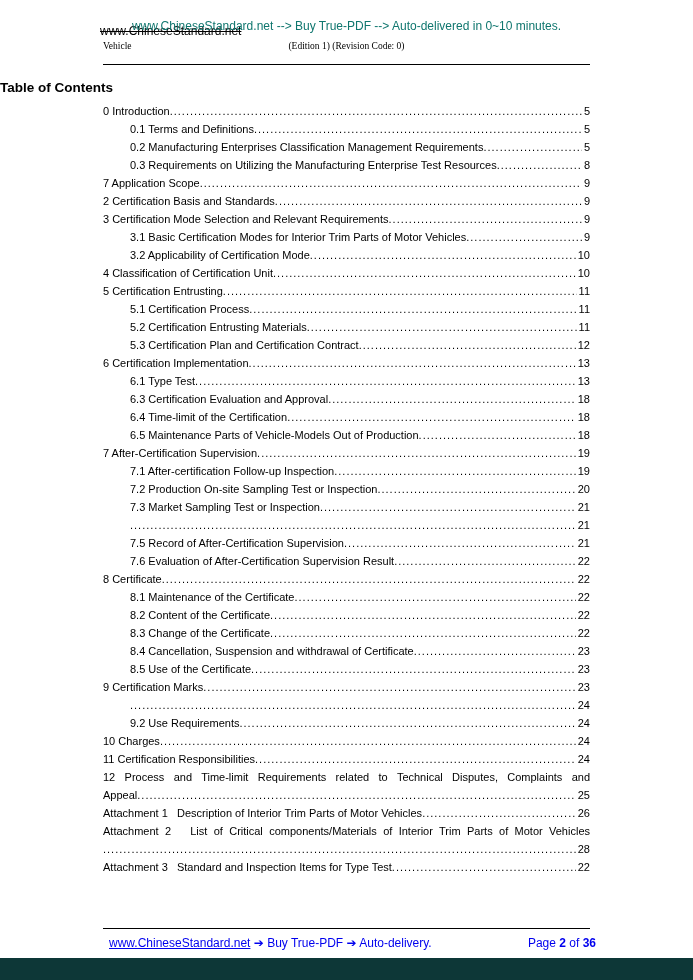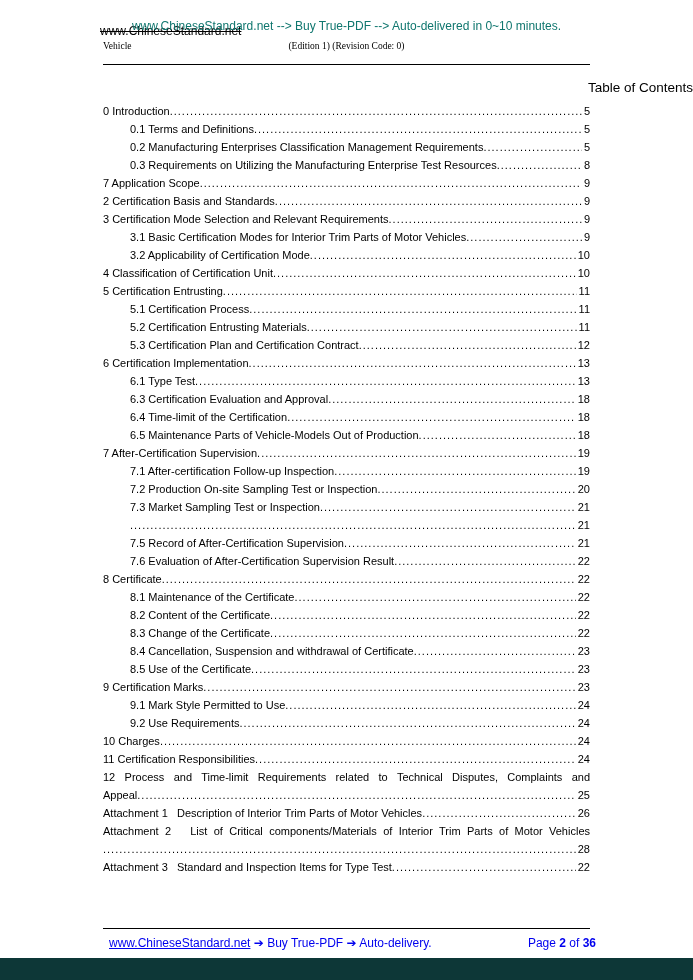--- a/index.html
+++ b/index.html
@@ -37,21 +37,21 @@
   .header-line2 { position:relative; }
   .header-edition { position:absolute; left:0; right:0; text-align:center; }
   .header-rule {
     position:absolute; left:103px; width:487px; top:64px;
     border-top:1px solid #000;
   }
 
   
   .doc-title {
     position:absolute; left:0; right:0; top:80px;
-    text-align:right; font-weight:normal; font-size:13.5px;
+    text-align:left; font-weight:bold; font-size:13.5px;
   }
 
   
   .toc {
     position:absolute; left:103px; width:487px; top:102px;
     font-size:11px; line-height:18px;
   }
   .toc-indent { padding-left:27px; }
   .toc-line { display:flex; align-items:center; }
   .toc-text { white-space:nowrap; flex:0 0 auto; }
@@ -330,21 +330,20 @@
       </div>
       <div class="toc-entry">
         <div class="toc-line">
           <span class="toc-text">9 Certification Marks</span>
           <span class="toc-dots"></span>
           <span class="toc-page">23</span>
         </div>
       </div>
       <div class="toc-entry toc-indent">
         <div class="toc-line">
-          <span class="toc-text">9.1 Mark Style Permitted to Use</span>
           <span class="toc-dots"></span>
           <span class="toc-page">24</span>
         </div>
       </div>
       <div class="toc-entry toc-indent">
         <div class="toc-line">
           <span class="toc-text">9.2 Use Requirements</span>
           <span class="toc-dots"></span>
           <span class="toc-page">24</span>
         </div>

